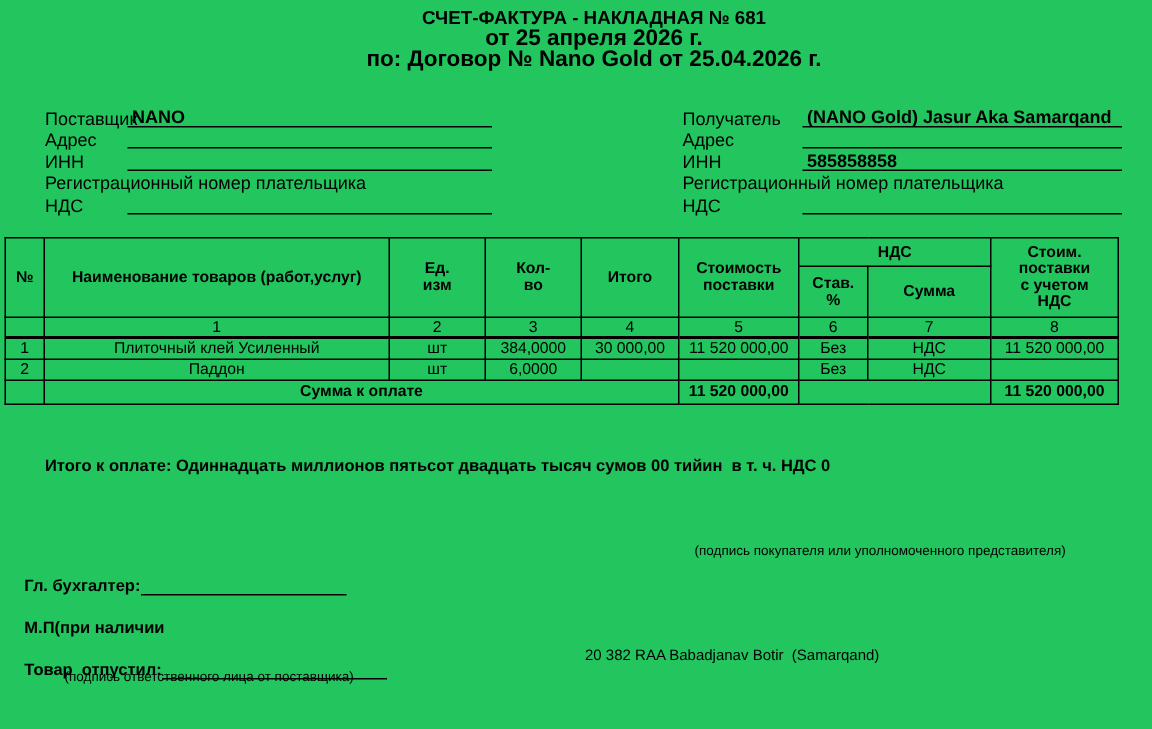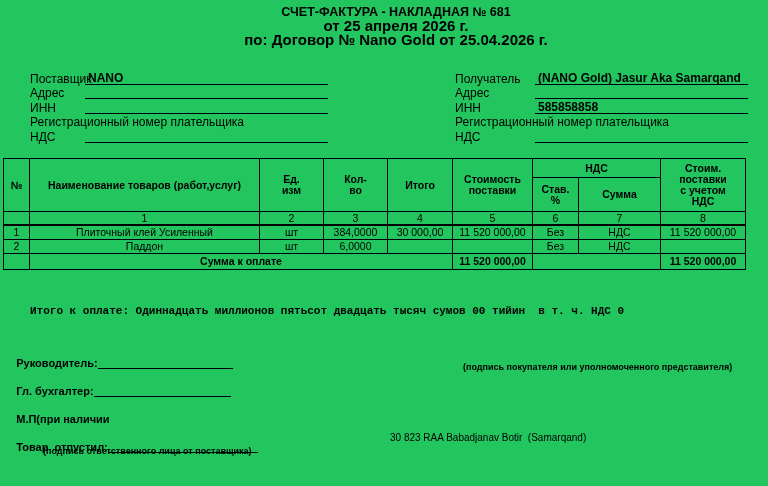--- a/index.html
+++ b/index.html
@@ -31,26 +31,26 @@
   .inv-table th, .inv-table td { border:1px solid #000; padding:0 3px; overflow:hidden; vertical-align:middle; }
   .inv-table th { font-weight:bold; text-align:center; line-height:11px; white-space:pre-line; }
   .h1 th.vat-group { height:18px; }
   .h2 th { height:33px; }
   .num-row td { height:12px; text-align:center; border-bottom:2px solid #000; line-height:12px; }
   .data-row td { height:13px; line-height:13px; white-space:nowrap; }
   .total-row td { height:15px; line-height:15px; font-weight:bold; white-space:nowrap; }
   .ta-l { text-align:center; } .ta-c { text-align:center; } .ta-r { text-align:center; }
 
   
-  .totals-line { position:absolute; top:305px; left:30px; font-size:11px; font-weight:bold; white-space:pre;font-family:Liberation Mono, monospace; }
+  .totals-line { position:absolute; top:305px; left:30px; font-size:11px; font-weight:bold; white-space:pre; }
 
   
   .sig { position:absolute; font-size:11px; font-weight:bold; white-space:pre; }
   .sig-line { display:inline-block; border-bottom:1px solid #000; height:11px; vertical-align:bottom; }
-  .sig-note { position:absolute; font-size:9px; font-weight:bold; white-space:pre;padding-left:39px; }
+  .sig-note { position:absolute; font-size:9px; font-weight:normal; white-space:pre;padding-left:39px; }
   .agent-info { position:absolute; font-size:10px; white-space:pre; }
 </style>
 </head>
 <body>
 
 <div class="page">
 
   <div class="title-block">
     <div class="title-l1">СЧЕТ-ФАКТУРА - НАКЛАДНАЯ № 681</div>
     <div class="title-l2">от 25 апреля 2026 г.</div>
@@ -180,34 +180,31 @@
       <td colspan="4" class="ta-l">Сумма к оплате</td>
       <td class="ta-r">11 520 000,00</td>
       <td colspan="2"></td>
       <td class="ta-r">11 520 000,00</td>
     </tr>
   </tbody>
     </table>
 
   <div class="totals-line">Итого к оплате: Одиннадцать миллионов пятьсот двадцать тысяч сумов 00 тийин  в т. ч. НДС 0</div>
 
-  <div class="sig" style="top:345px; left:4px;">
-    <span>Руководитель:</span><span class="sig-line" style="width:135px;"></span>
-  </div>
 
   <div class="sig-note" style="top:362px; left:424px;">(подпись покупателя или уполномоченного представителя)</div>
 
   <div class="sig" style="top:373px; left:4px;">
     <span>Гл. бухгалтер:</span><span class="sig-line" style="width:137px;"></span>
   </div>
 
   <div class="sig" style="top:401px; left:4px;">
     <span>М.П(при наличии</span>
   </div>
 
   <div class="sig" style="top:429px; left:4px;">
     <span>Товар  отпустил:</span><span class="sig-line" style="width:150px;"></span>
   </div>
   <div class="sig-note" style="top:446px; left:4px;">(подпись ответственного лица от поставщика)</div>
 
-  <div class="agent-info" style="top:432px; left:390px;">30 823 RAA Babadjanav Botir  (Samarqand)</div>
+  <div class="agent-info" style="top:432px; left:390px;">20 382 RAA Babadjanav Botir  (Samarqand)</div>
 
 </div>
 
 </body></html>

